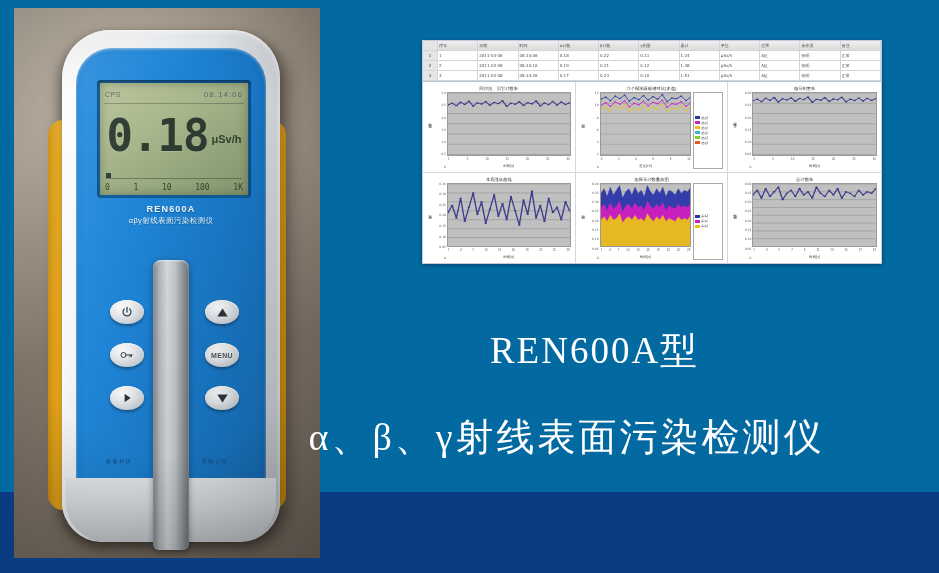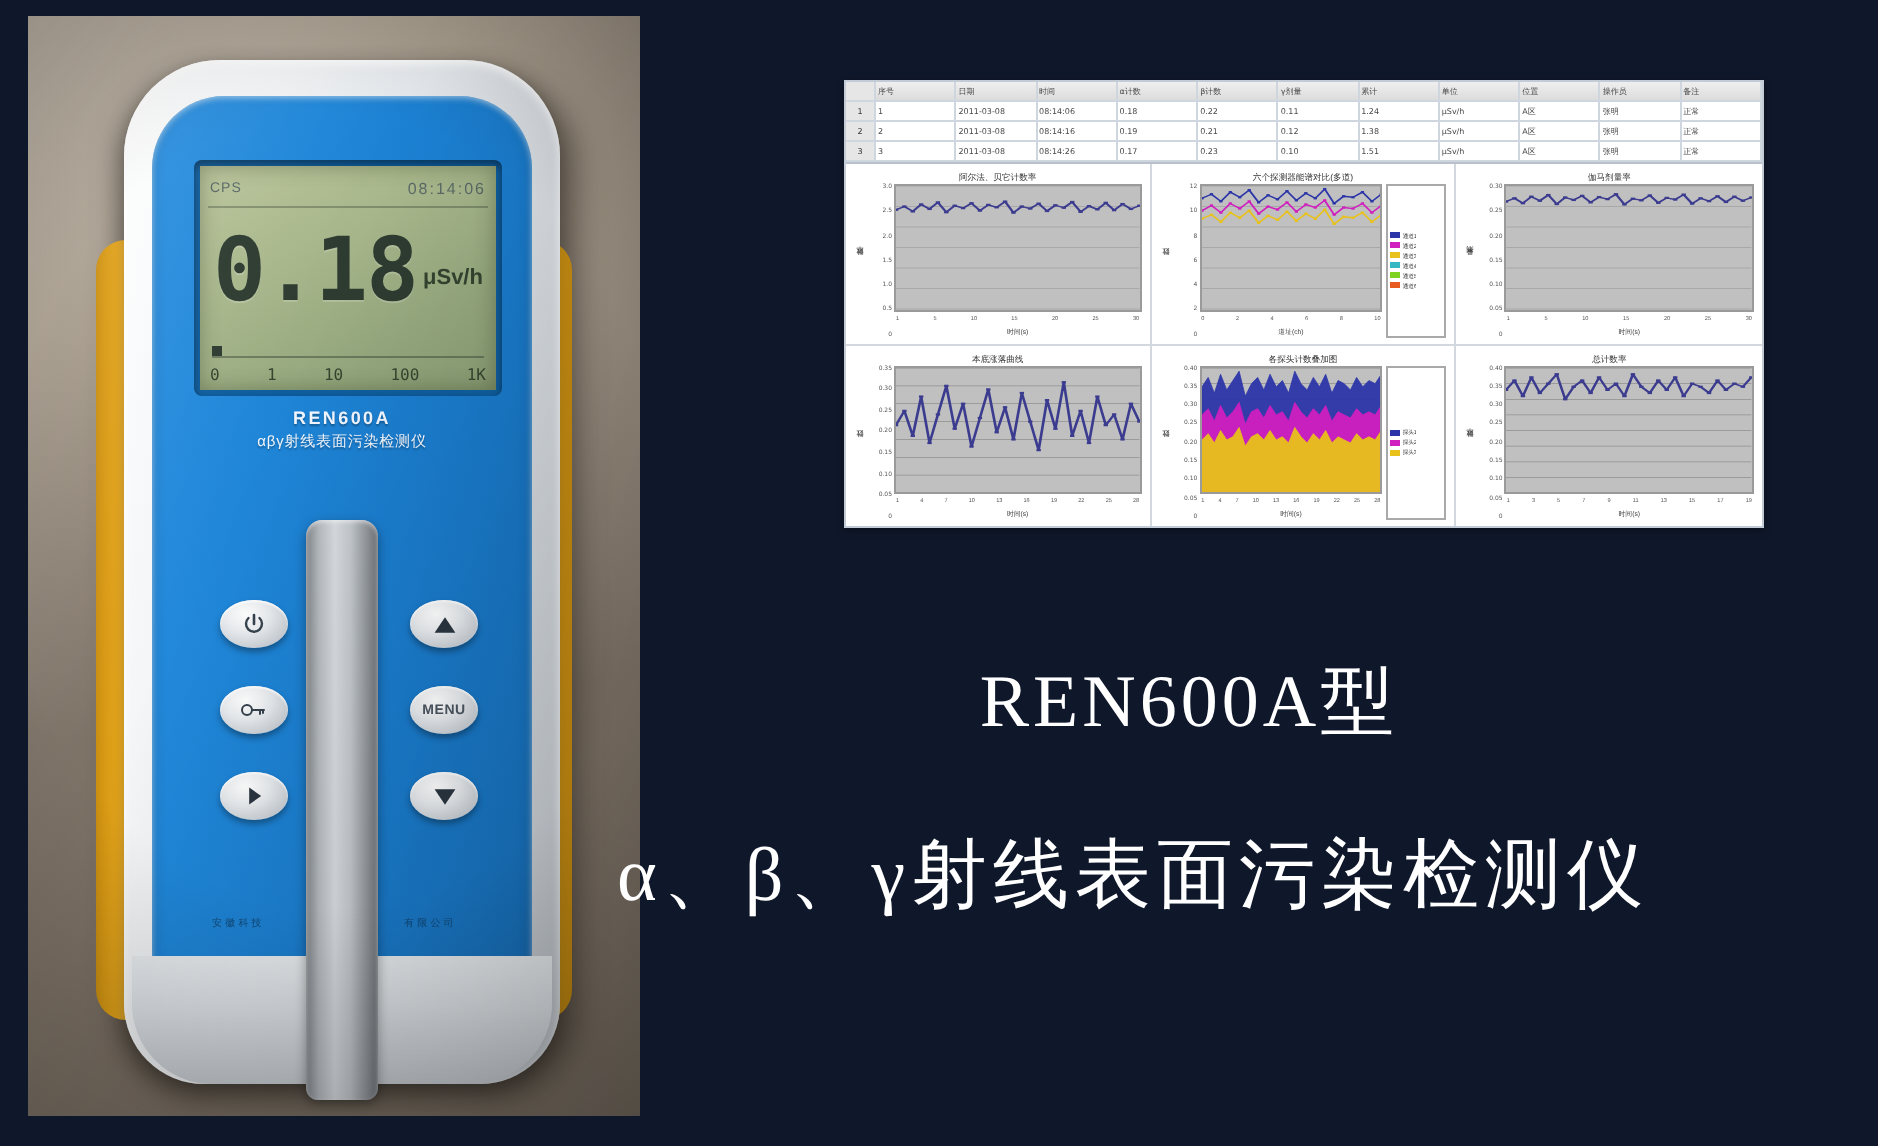--- a/index.html
+++ b/index.html
@@ -1,21 +1,21 @@
 <!DOCTYPE html>
 <html><head>
 <meta charset="utf-8">
 <style>
   html,body{margin:0;padding:0;}
   body{
     width:939px;height:573px;overflow:hidden;
     background:#0b3c82;
     font-family:"Liberation Sans", sans-serif;
   }
-  #stage{position:relative;width:939px;height:573px;background:#0f172a;}
+  #stage{position:relative;width:939px;height:492px;background:#0369a1;}
 
   
   #photo{
     position:absolute;left:14px;top:8px;width:306px;height:550px;
     background:
       radial-gradient(ellipse 420px 300px at 30% 12%, #b4aa9c 0%, #a59a8b 35%, #8e8376 70%, #7d7266 100%);
     overflow:hidden;
   }
   
   #photo::after{

